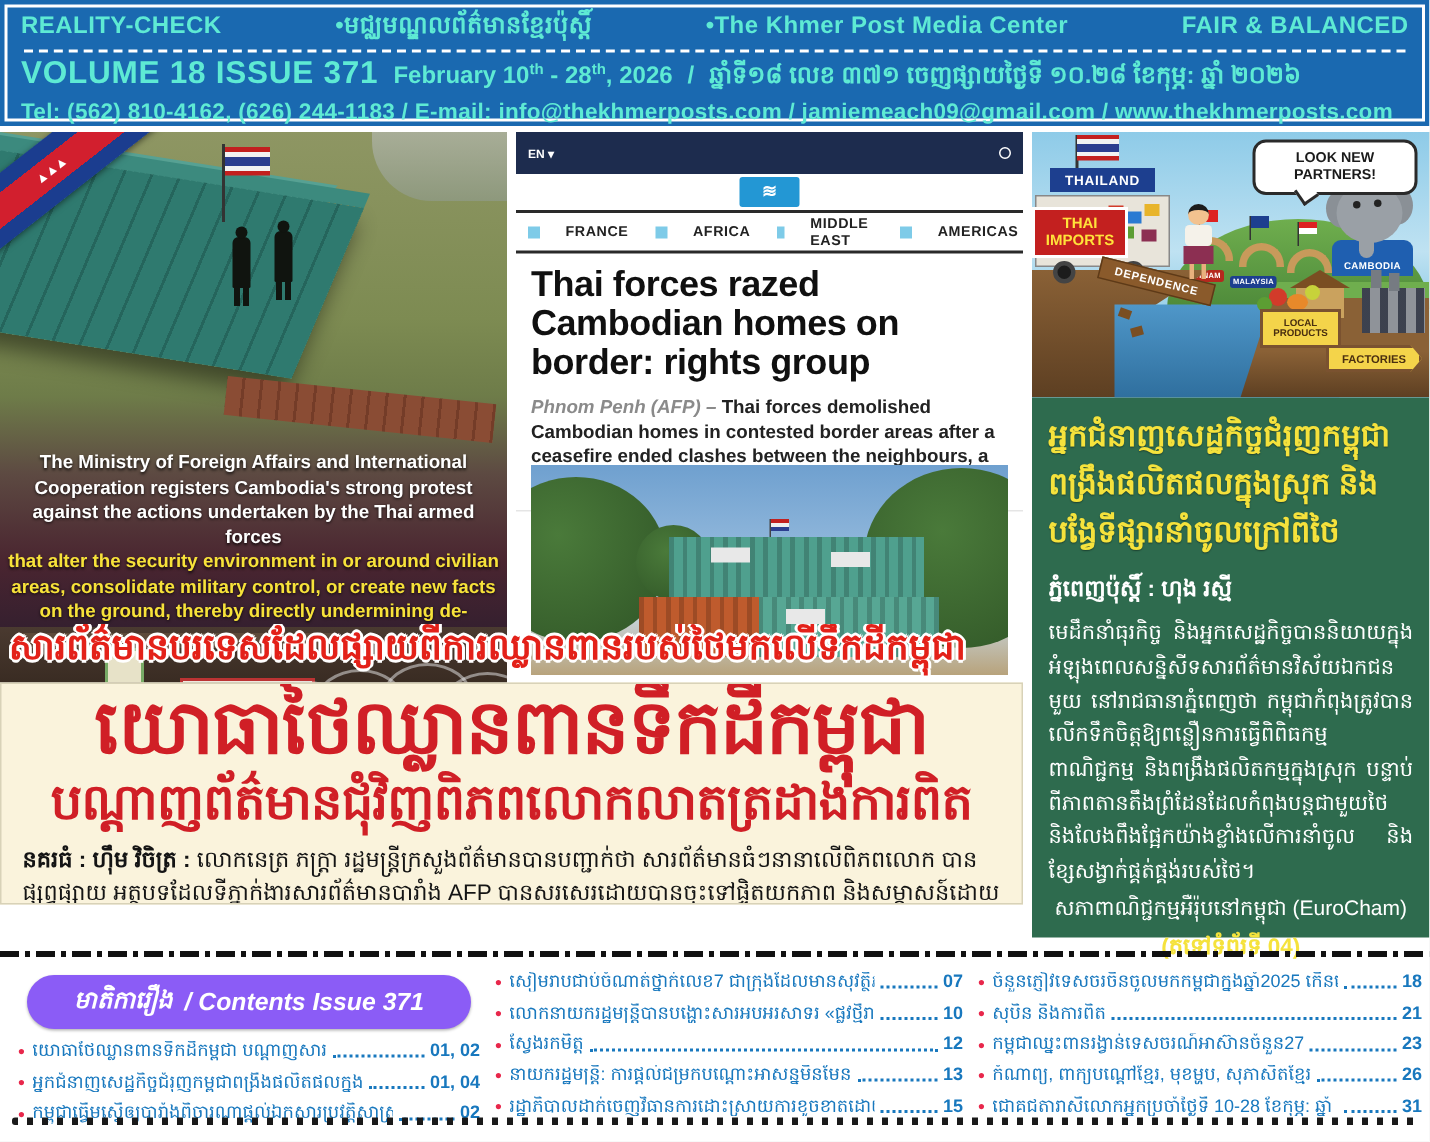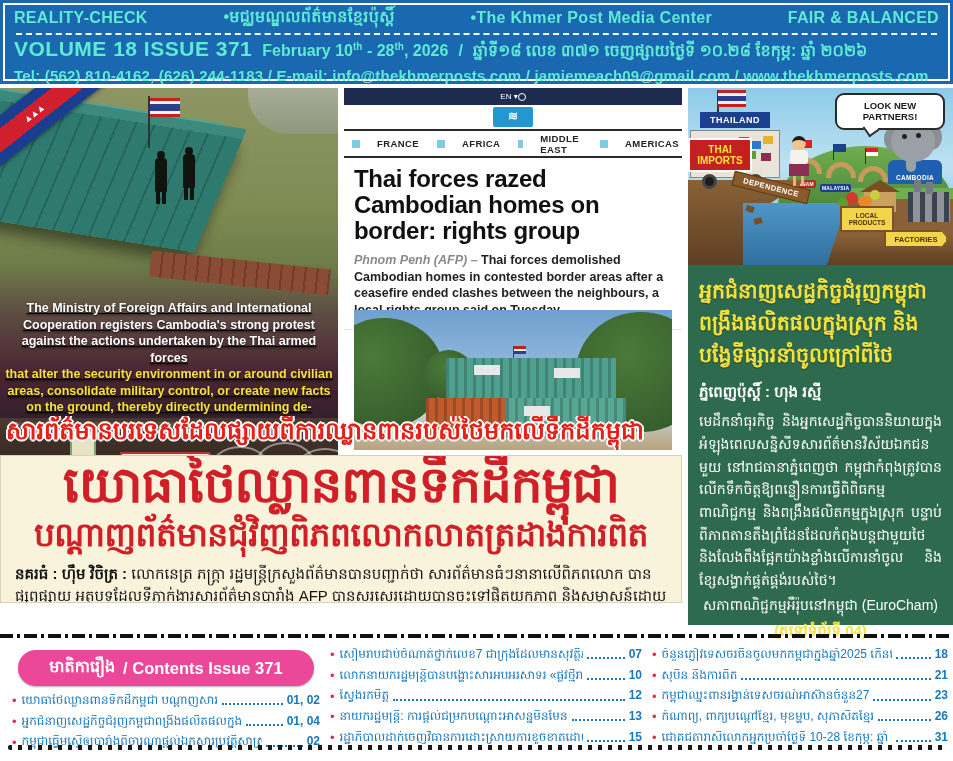--- a/index.html
+++ b/index.html
@@ -24,37 +24,37 @@
   .wall-top { position:absolute; left:-20px; top:16px; width:240px; height:18px; transform:rotate(9deg) skewX(-30deg); background:#57a193; }
   .brick-path { position:absolute; left:150px; top:172px; width:180px; height:26px; transform:rotate(6deg); background:repeating-linear-gradient(90deg,#8a4c34 0 10px,#743c28 10px 12px); }
   .flag-pole { position:absolute; left:148px; top:8px; width:2px; height:52px; background:#333; }
   .thai-flag { position:absolute; left:150px; top:10px; width:30px; height:19px; background:linear-gradient(180deg,#c3201f 0 17%,#f2f2f2 17% 34%,#2c3e8f 34% 66%,#f2f2f2 66% 83%,#c3201f 83% 100%); }
   .soldier { position:absolute; width:12px; height:34px; background:#10140f; border-radius:4px 4px 1px 1px; }
   .soldier::before { content:""; position:absolute; top:-7px; left:2px; width:8px; height:8px; border-radius:50%; background:#10140f; }
   .soldier::after { content:""; position:absolute; bottom:-12px; left:1px; width:4px; height:13px; background:#10140f; box-shadow:6px 0 0 #10140f; }
   .s1 { left:155px; top:70px; } .s2 { left:183px; top:66px; }
   .kh-ribbon { position:absolute; left:-46px; top:6px; width:160px; height:40px; transform:rotate(-38deg); background:linear-gradient(180deg,#1b3d8f 0 26%,#d21f2e 26% 74%,#1b3d8f 74% 100%); box-shadow:0 1px 4px rgba(0,0,0,.5); }
   .kh-ribbon::after { content:"▲▲▲"; position:absolute; left:50%; top:50%; transform:translate(-50%,-55%); color:#fff; font-size:9px; letter-spacing:-1px; }
-  .photo-overlay-text { position:absolute; left:4px; top:212px; width:330px; text-align:center; font-weight:bold; font-size:12.5px; line-height:1.32;text-decoration:underline; }
+  .photo-overlay-text { position:absolute; left:4px; top:212px; width:330px; text-align:center; font-weight:bold; font-size:12.5px; line-height:1.32; }
   .ov-white { color:#fff; text-shadow:0 1px 2px rgba(0,0,0,.8); }
   .ov-yellow { color:#f7e23a; text-shadow:0 1px 2px rgba(0,0,0,.8); }
   .barb-photo { position:absolute; left:0; top:330px; width:338px; height:85px; background:linear-gradient(180deg,#4a3a30 0%,#35281f 55%,#20160f 100%); }
   .barb-roof { position:absolute; left:10px; top:4px; width:210px; height:10px; background:#5d4a3a; transform:skewX(-30deg); }
   .barb-sign { position:absolute; left:120px; top:34px; width:90px; height:30px; background:#efe8de; border:2px solid #b33; }
   .barb-sign::after { content:""; position:absolute; left:8px; top:6px; right:8px; height:3px; background:#a33; box-shadow:0 8px 0 #a55; }
   .menu-board { position:absolute; left:70px; top:14px; width:26px; height:56px; background:#e7e2c8; border:2px solid #7a6; }
   .wire { position:absolute; border:2px solid rgba(220,220,220,.55); border-radius:50%; width:60px; height:46px; }
   .w1{ left:210px; top:28px; } .w2{ left:255px; top:24px; } .w3{ left:295px; top:30px; } .w4{ left:175px; top:36px; }
 
   
   .photo-caption { position:absolute; left:6px; top:416px; width:676px; z-index:6; color:#e32119; font-weight:900; font-size:24px; white-space:nowrap; overflow:hidden; text-shadow:-2px 0 #fff,2px 0 #fff,0 -2px #fff,0 2px #fff,-1px -1px #fff,1px 1px #fff,1px -1px #fff,-1px 1px #fff; }
 
   
   .article { position:absolute; left:344px; top:88px; width:338px; height:367px; background:#fff; overflow:hidden; }
-  .art-topbar { height:17px; background:#1d2c4e; display:flex; align-items:center; justify-content:center; padding:0 8px; color:#fff; font-size:8px; font-weight:normal; }
+  .art-topbar { height:28px; background:#1d2c4e; display:flex; align-items:center; justify-content:space-between; padding:0 8px; color:#fff; font-size:8px; font-weight:bold; }
   .globe-dot { width:8px; height:8px; border:1px solid #fff; border-radius:50%; }
   .art-logoband { height:26px; display:flex; align-items:center; justify-content:center; border-bottom:2px solid #2a2a2a; }
   .logo-sq { width:40px; height:20px; background:#2397d4; border-radius:2px; color:#fff; font-size:12px; text-align:center; line-height:18px; font-weight:bold; }
   .art-nav { height:27px; display:flex; align-items:center; gap:4px; padding:0 8px; border-bottom:2px solid #2a2a2a; }
   .nav-item { display:flex; align-items:center; gap:17px; margin-right:14px; font-size:9.5px; font-weight:bold; color:#222; letter-spacing:.4px; }
   .nav-sq { width:8px; height:8px; background:#7ecbe8; }
   .nav-more { margin-left:auto; font-size:13px; font-weight:bold; color:#222; }
   .art-headline { padding:8px 10px 4px 10px; font-size:24px; line-height:1.08; font-weight:900; color:#101010; letter-spacing:-.3px; }
   .art-lead { padding:4px 10px 0 10px; font-size:12.5px; line-height:1.35; font-weight:bold; color:#222; }
   .lead-prefix { color:#8a8a8a; font-style:italic; }
@@ -133,21 +133,21 @@
   .ls-h2 { color:#d01f26; font-size:33px; font-weight:900; text-align:center; line-height:1.05; margin-top:8px; letter-spacing:-.5px; white-space:nowrap; }
   .ls-para { padding:10px 14px 0 14px; font-size:15px; line-height:1.5; color:#141414; }
   .ls-byline { font-weight:900; }
   .ls-cont { color:#d01f26; font-weight:900; }
 
   
   .dashdot { position:absolute; left:0; top:634px; width:953px; height:4px; background:repeating-linear-gradient(90deg,#111 0 13px,transparent 13px 17px,#111 17px 20px,transparent 20px 24px); }
 
   
   .toc { position:absolute; left:0; top:640px; width:953px; height:121px; background:#fff; }
-  .toc-pill { position:absolute; left:18px; top:10px; width:296px; height:36px; background:#ec4899; border-radius:18px; display:flex; align-items:center; justify-content:center; gap:8px; color:#fff; font-weight:900; box-shadow:0 1px 2px rgba(0,0,0,.3); }
+  .toc-pill { position:absolute; left:18px; top:10px; width:296px; height:36px; background:#8b5cf6; border-radius:18px; display:flex; align-items:center; justify-content:center; gap:8px; color:#fff; font-weight:900; box-shadow:0 1px 2px rgba(0,0,0,.3);font-style:italic; }
   .toc-pill .km { font-size:16px; } .toc-pill .en { font-size:16.5px; }
   .toc-col { position:absolute; }
   .col-a { left:12px; top:54px; width:308px; }
   .col-b { left:330px; top:8px; width:312px; }
   .col-c { left:652px; top:8px; width:296px; }
   .toc-item { display:flex; align-items:flex-end; font-size:12px; color:#1878be; line-height:1.1; margin-bottom:7.5px; }
   .toc-bullet { color:#e8274b; font-size:13px; margin-right:5px; line-height:1; }
   .toc-text { white-space:nowrap; overflow:hidden; max-width:78%; }
   .toc-leader { flex:1; border-bottom:2px dotted #1878be; margin:0 4px 2px 4px; min-width:12px; }
   .toc-page { font-weight:bold; }

